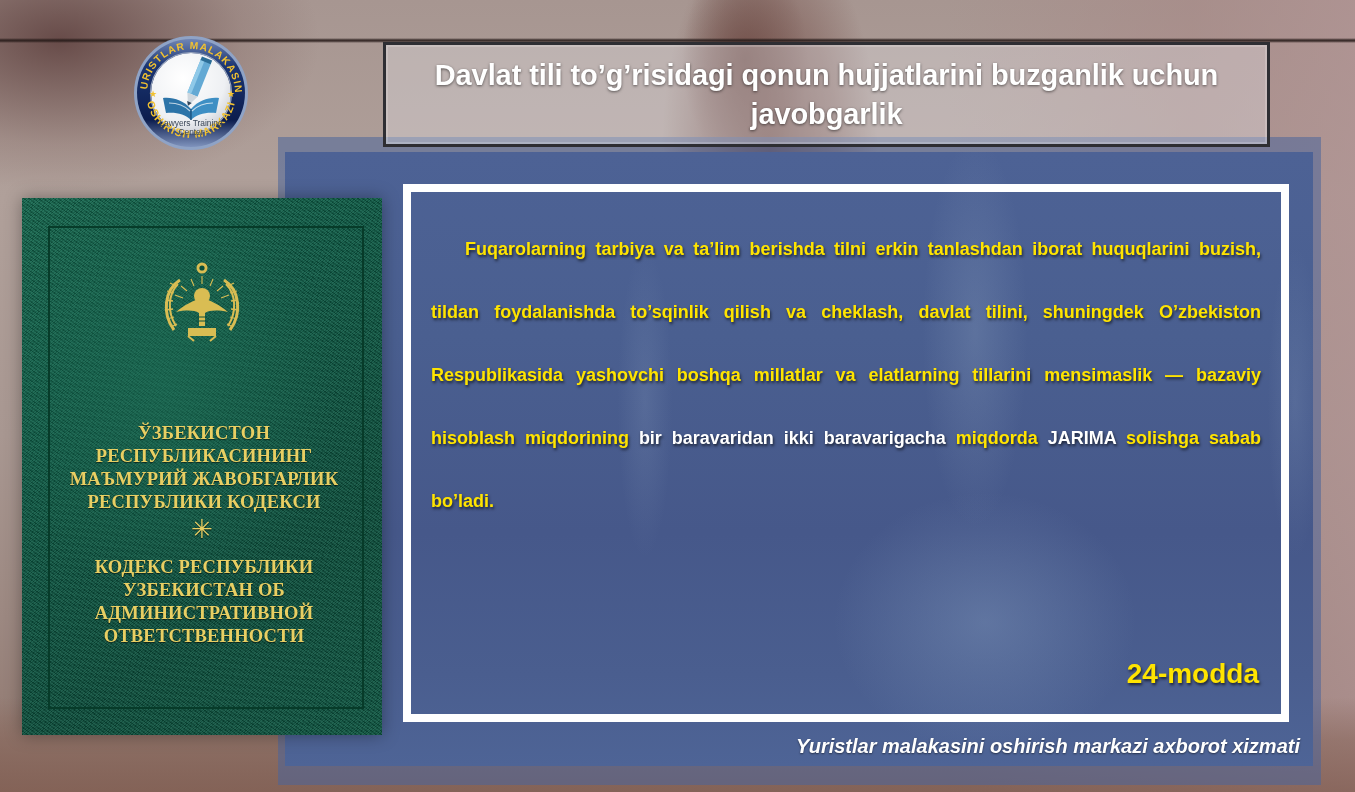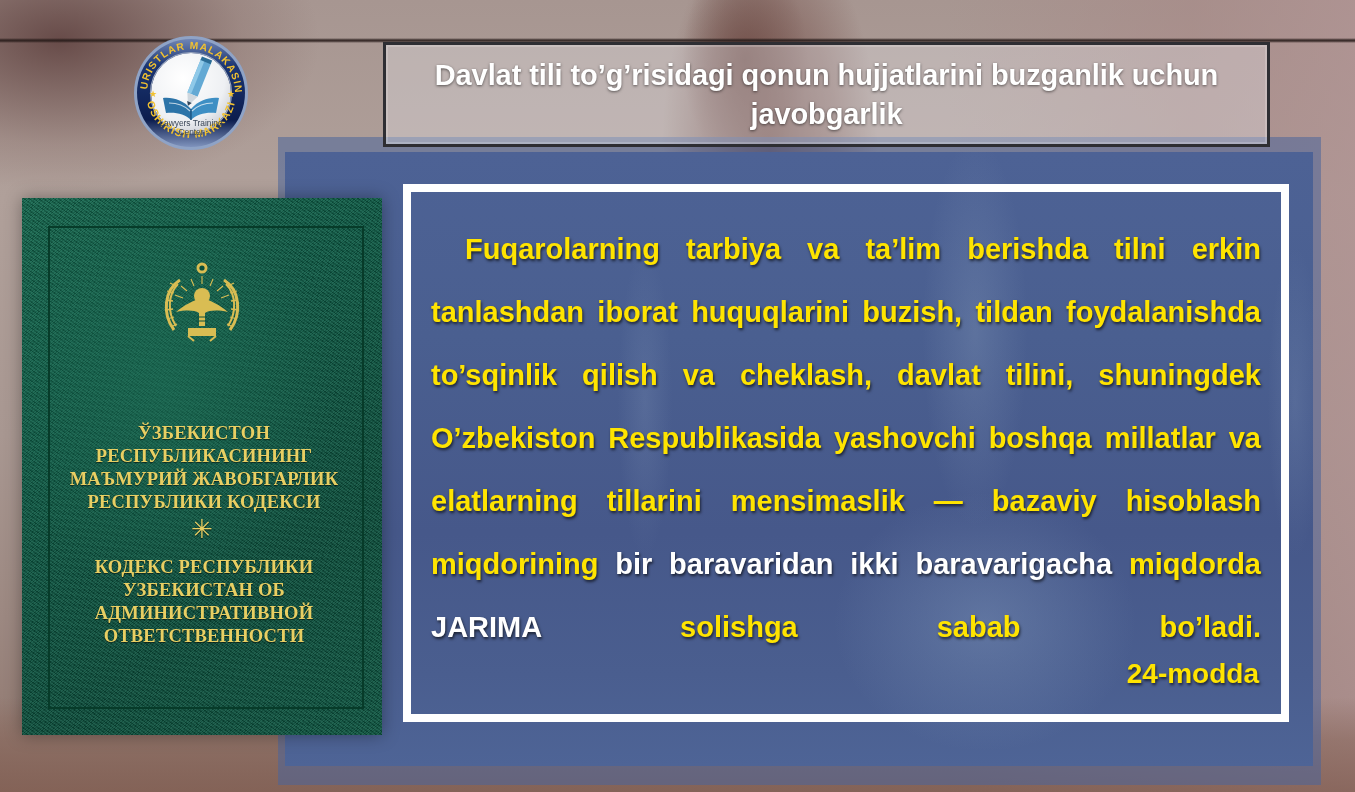--- a/index.html
+++ b/index.html
@@ -96,21 +96,21 @@
     width: 886px; height: 538px;
     border: 8px solid #ffffff;
     box-sizing: border-box;
     background: transparent;
   }
   .body-text {
     position: absolute;
     left: 20px; right: 20px; top: 26px;
     text-align: justify;
     text-align-last: justify;
-    font-size: 29px;
+    font-size: 18px;
     font-weight: 700;
     line-height: 63px;
     color: #ffe400;
     text-shadow: 1px 2px 3px rgba(0,0,0,.65);
     text-indent: 34px;
   }
   .body-text .w {
     color: #ffffff;
   }
   .article-ref {
@@ -305,14 +305,15 @@
     <div class="book-title-uz">ЎЗБЕКИСТОН РЕСПУБЛИКАСИНИНГ МАЪМУРИЙ ЖАВОБГАРЛИК РЕСПУБЛИКИ КОДЕКСИ</div>
     <div class="book-star">✳</div>
     <div class="book-title-ru">КОДЕКС РЕСПУБЛИКИ УЗБЕКИСТАН ОБ АДМИНИСТРАТИВНОЙ ОТВЕТСТВЕННОСТИ</div>
   </div>
 
   <div class="content-box">
     <div class="body-text"><span class="">Fuqarolarning tarbiya va ta’lim berishda tilni erkin tanlashdan iborat huquqlarini buzish, tildan foydalanishda to’sqinlik qilish va cheklash, davlat tilini, shuningdek O’zbekiston Respublikasida yashovchi boshqa millatlar va elatlarning tillarini mensimaslik — bazaviy hisoblash miqdorining </span><span class="w">bir baravaridan ikki baravarigacha </span><span class="">miqdorda </span><span class="w">JARIMA </span><span class="">solishga sabab bo’ladi.</span></div>
     <div class="article-ref">24-modda</div>
   </div>
 
+  <div class="footer-credit">Yuristlar malakasini oshirish markazi axborot xizmati</div>
 
 </div>
 
 </body></html>

